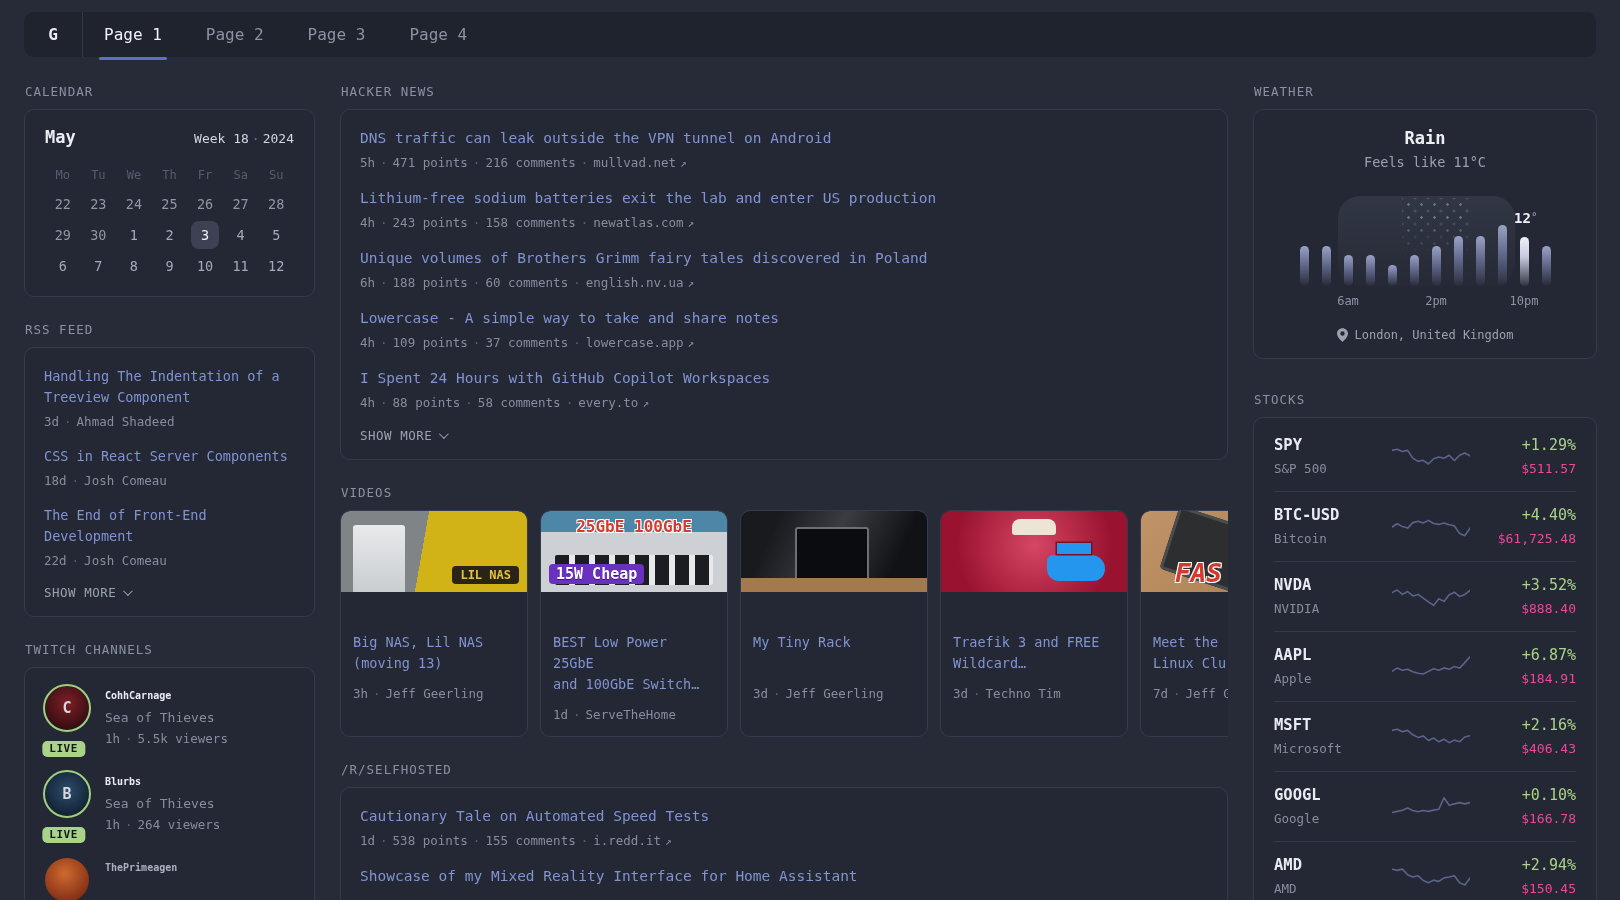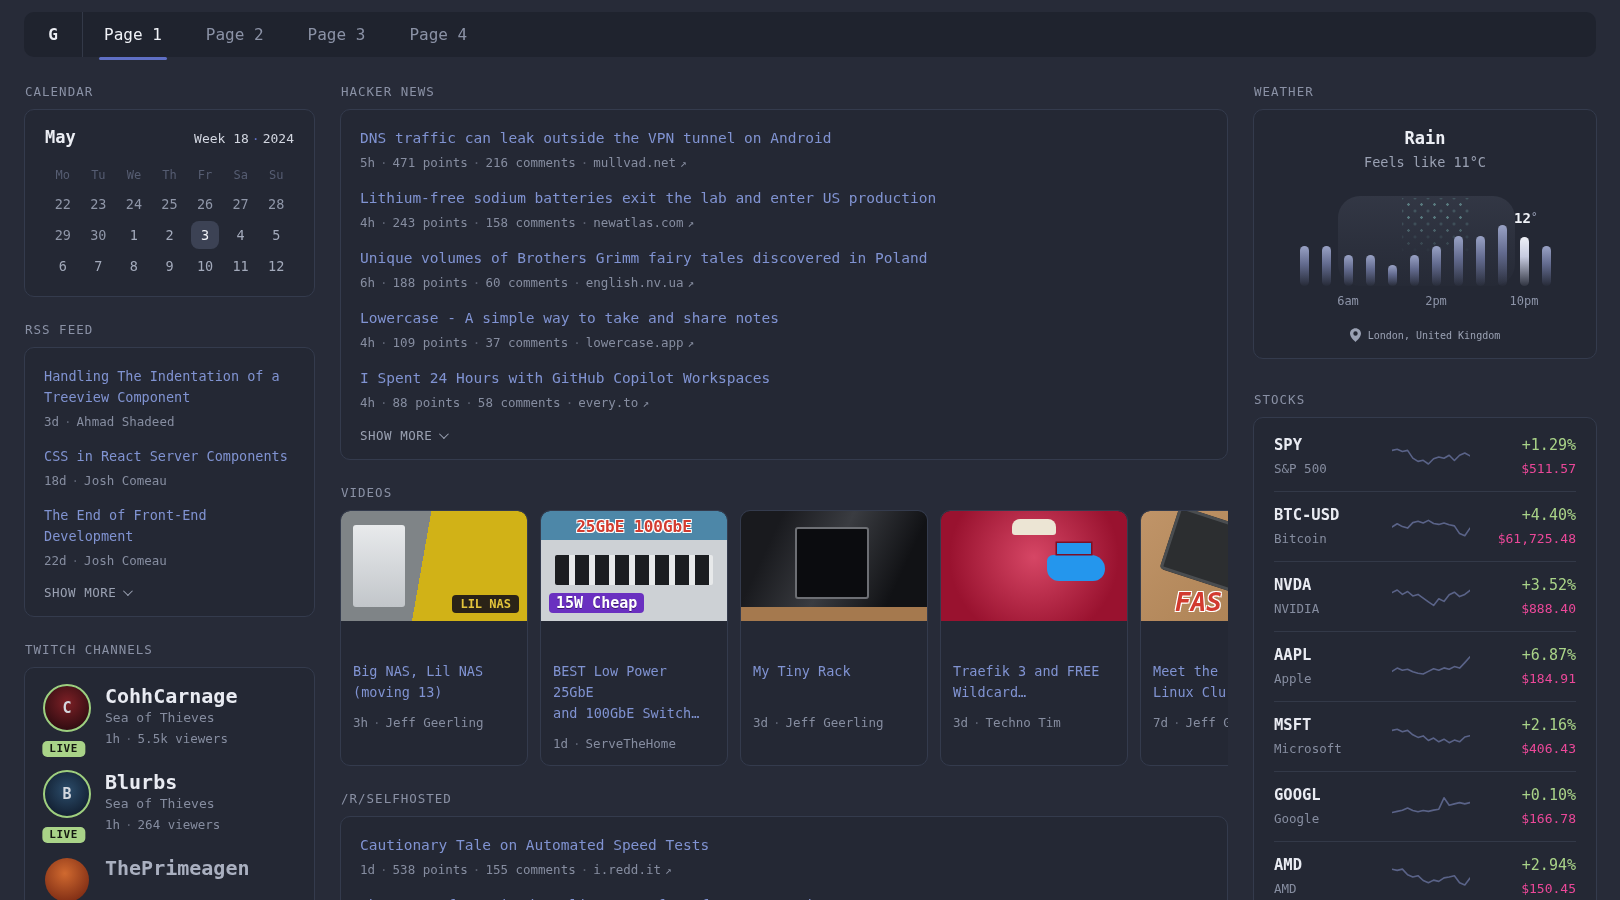--- a/index.html
+++ b/index.html
@@ -100,31 +100,31 @@
   }
   .tw-avatar.live { outline:2px solid #9ecf7f; outline-offset:0px; }
   .av-cohh  { background:radial-gradient(circle at 50% 38%, #7d2026, #340d12 75%); }
   .av-blurbs{ background:radial-gradient(circle at 50% 42%, #2c4d6b, #121f31 78%); }
   .av-prime { background:radial-gradient(circle at 45% 35%, #d0692f, #7e2c14 80%); }
   .live-badge {
     position:absolute; left:50%; transform:translateX(-58%); bottom:-9px;
     background:#a9d388; color:#141811; font-size:11px; font-weight:bold;
     padding:1px 7px 2px; border-radius:5px; letter-spacing:0.5px;
   }
-  .tw-name { color:#e9ebf2; font-size:20px; font-weight:bold; line-height:20px; }
+  .tw-name { color:#e9ebf2; font-size:10px; font-weight:bold; line-height:20px; }
   .tw-name.offline { color:#aab0c0; }
   .tw-game { color:#868da0; font-size:13px; line-height:19px; margin-top:2px; }
   .tw-meta { color:#868da0; font-size:12.5px; line-height:18px; margin-top:3px; }
   .tw-meta .sep { color:#5a6070; margin:0 5px; }
 
   
   .videos-row { display:flex; gap:12px; overflow:hidden; }
   .video-card { width:188px; flex:none; overflow:hidden; cursor:pointer; }
   .vthumb {
-    height:110px; border-radius:9px 9px 0 0; position:relative; overflow:hidden;
+    height:81px; border-radius:9px 9px 0 0; position:relative; overflow:hidden;
   }
   .vbody { padding:12px 12px 14px;margin-top:28px; }
   .vtitle {
     color:#8093d2; font-size:13.5px; line-height:21px; min-height:42px;
     white-space:pre-line; display:block;
   }
   .vmeta { margin-top:12px; font-size:12.5px; color:#868da0; white-space:nowrap; }
   .vmeta .sep { color:#5a6070; margin:0 5px; }
   
   .th-lilnas { background:linear-gradient(100deg,#7f8487 0 44%,#d1b217 44%); }
@@ -196,22 +196,22 @@
     background:linear-gradient(to bottom,#eef0f7 0%,#c7cbe0 40%,rgba(200,204,226,0.08) 100%);
   }
   .w-temp-label {
     position:absolute; top:16px; left:224px; transform:translateX(-40%);
     color:#f0f2f7; font-size:14px; font-weight:bold; white-space:nowrap;
   }
   .w-temp-label .deg { color:#8a91a5; font-size:11px; vertical-align:top; }
   .w-times { position:relative; width:251px; height:16px; margin:8px auto 0; }
   .w-time { position:absolute; transform:translateX(-50%); font-size:12px; color:#8d94a8; top:0; }
   .w-loc {
-    margin-top:18px; font-size:10px; color:#9aa1b3;
-    display:flex; align-items:center; justify-content:center; gap:7px;
+    margin-top:18px; font-size:12px; color:#9aa1b3;
+    display:flex; align-items:flex-start; justify-content:center; gap:7px;
   }
 
   
   .stocks-card { padding:4px 20px; }
   .stock-row { display:flex; align-items:center; padding:13px 0; cursor:pointer; }
   .stock-row + .stock-row { border-top:1px solid #333948; }
   .st-left { flex:1; min-width:0; }
   .st-ticker { color:#e9ebf2; font-size:15.5px; font-weight:bold; line-height:21px; }
   .st-name { color:#868da0; font-size:12.5px; line-height:19px; margin-top:3px; }
   .st-spark { flex:none; width:78px; margin:0 10px; }

